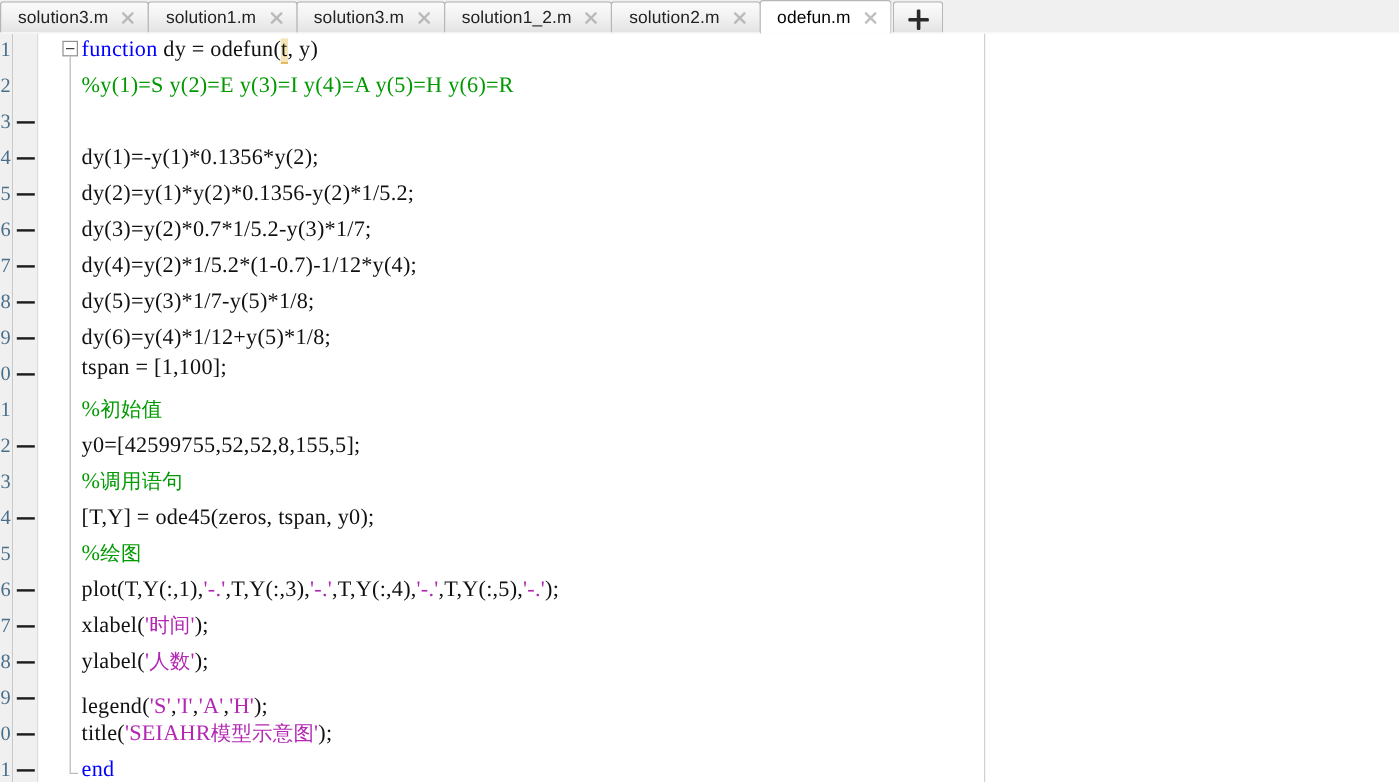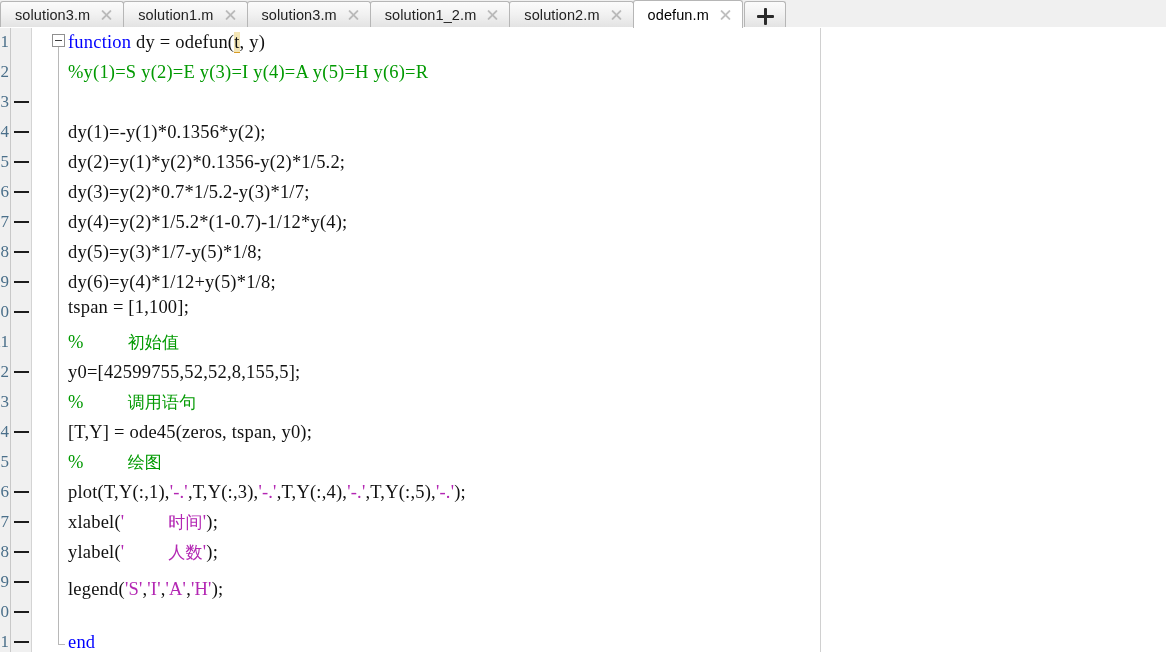--- a/index.html
+++ b/index.html
@@ -245,21 +245,21 @@
     letter-spacing: 0.2px;
   }
   .kw   { color: #0000ff; }
   .cmt  { color: #029a02; }
   .str  { color: #b327b3; }
   .hl {
     background: #f3e5b5;
     border-bottom: 1px solid #d79b26;
     padding-bottom: 0;
   }
-  .cn { font-family: "DejaVu Sans", sans-serif; font-size: 17px; margin-left: 44px; }
+  .cn { font-family: "DejaVu Sans", sans-serif; font-size: 17px; }
 </style>
 </head>
 <body>
 
 <div id="app">
 
   <div id="tabbar">
 
     <div class="tab">
       <span class="tab-label">solution3.m</span>
@@ -358,17 +358,18 @@
         <div class="line" style="top: 264px;">tspan = [1,100];</div>
         <div class="line" style="top: 299px;"><span class="cmt">%<span class="cn">初始值</span></span></div>
         <div class="line" style="top: 329px;">y0=[42599755,52,52,8,155,5];</div>
         <div class="line" style="top: 359px;"><span class="cmt">%<span class="cn">调用语句</span></span></div>
         <div class="line" style="top: 389px;">[T,Y] = ode45(zeros, tspan, y0);</div>
         <div class="line" style="top: 419px;"><span class="cmt">%<span class="cn">绘图</span></span></div>
         <div class="line" style="top: 449px;">plot(T,Y(:,1),<span class="str">'-.'</span>,T,Y(:,3),<span class="str">'-.'</span>,T,Y(:,4),<span class="str">'-.'</span>,T,Y(:,5),<span class="str">'-.'</span>);</div>
         <div class="line" style="top: 479px;">xlabel(<span class="str">'<span class="cn">时间</span>'</span>);</div>
         <div class="line" style="top: 509px;">ylabel(<span class="str">'<span class="cn">人数</span>'</span>);</div>
         <div class="line" style="top: 546px; font-family: Liberation Serif, serif;">legend(<span class="str">'S'</span>,<span class="str">'I'</span>,<span class="str">'A'</span>,<span class="str">'H'</span>);</div>
+        <div class="line" style="top: 569px;">title(<span class="str">'SEIAHR<span class="cn">模型示意图</span>'</span>);</div>
         <div class="line" style="top: 599px;"><span class="kw">end</span></div>
       </div>
 
   </div>
 </div>
 
 </body></html>

